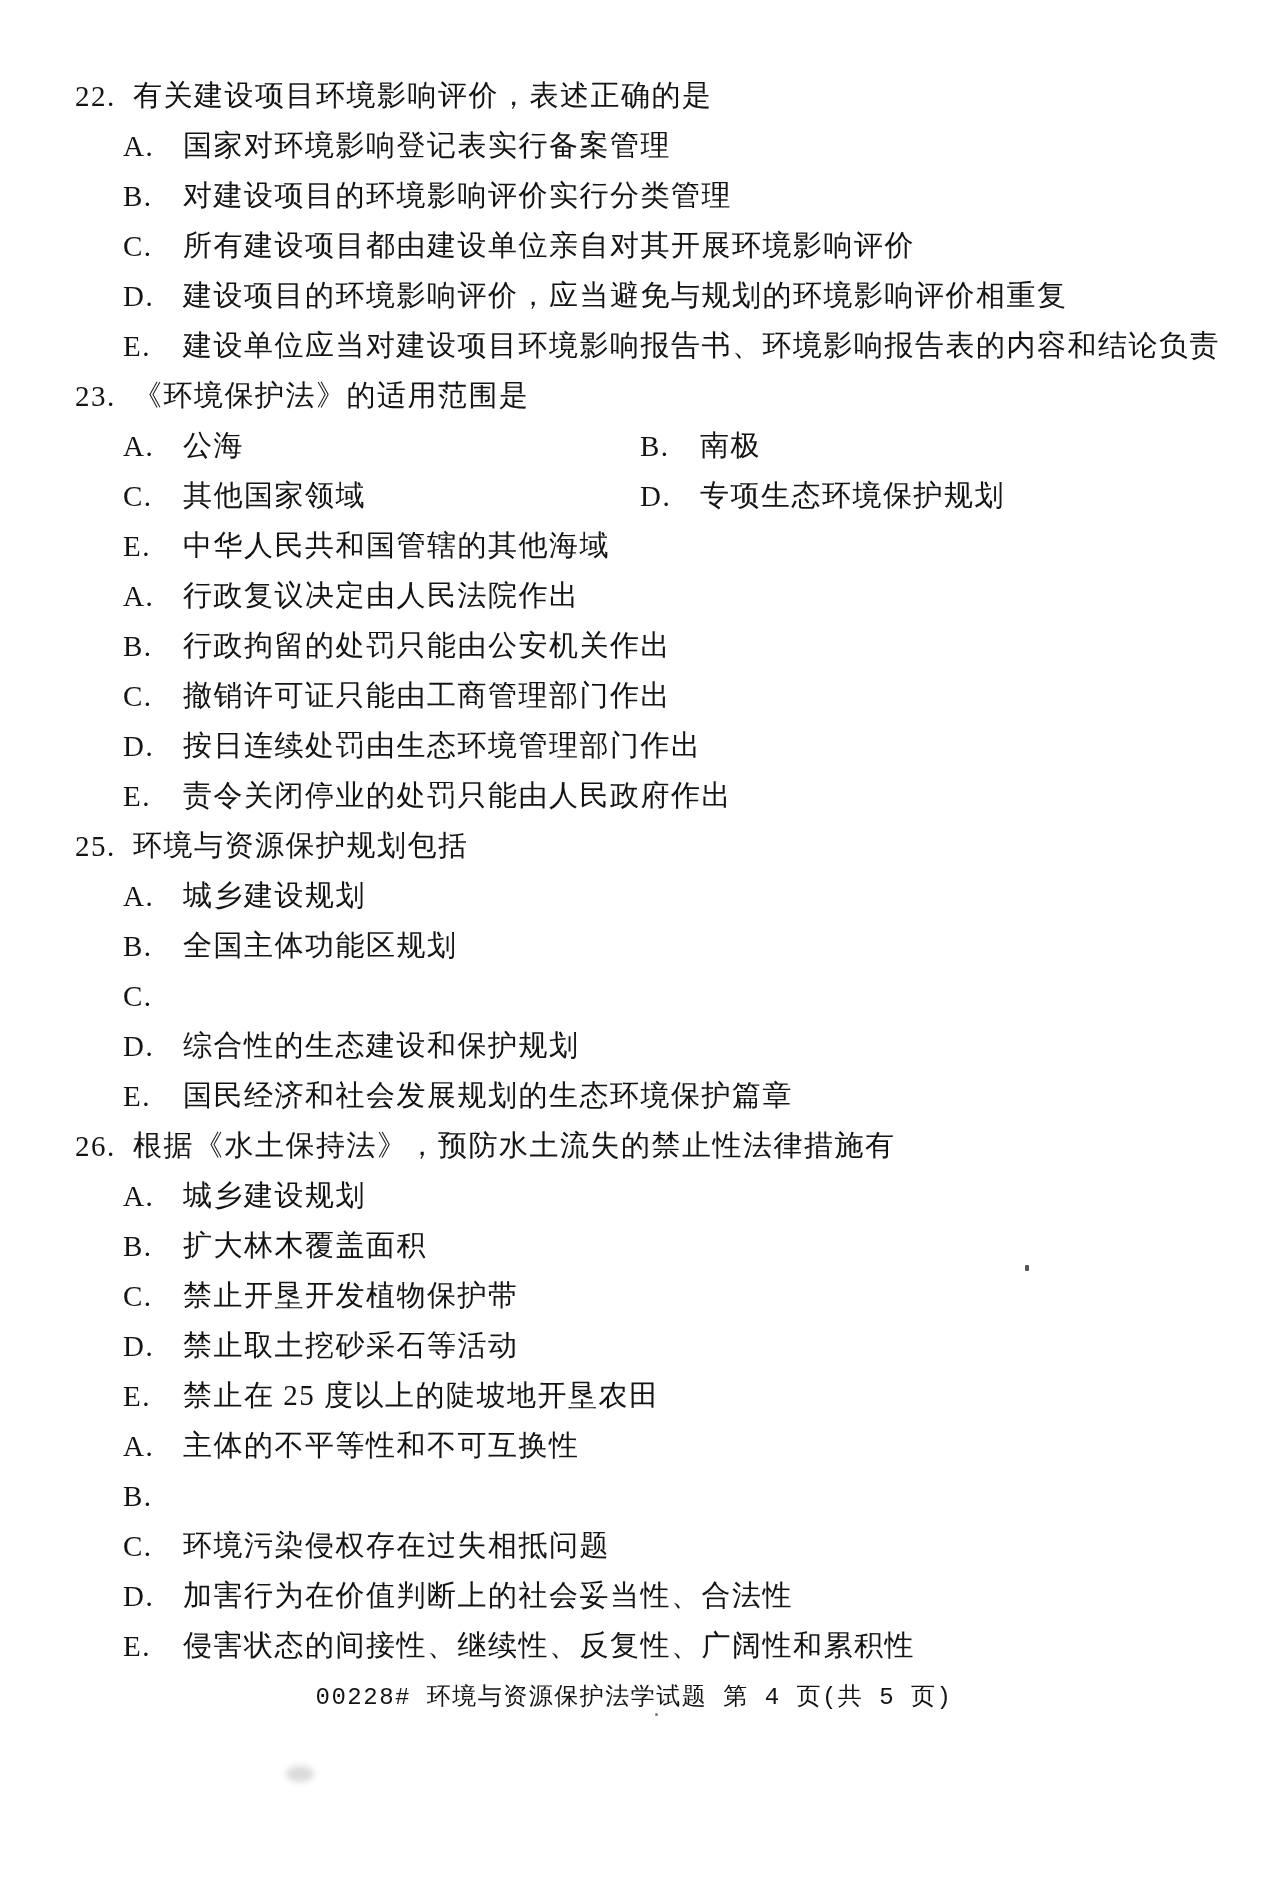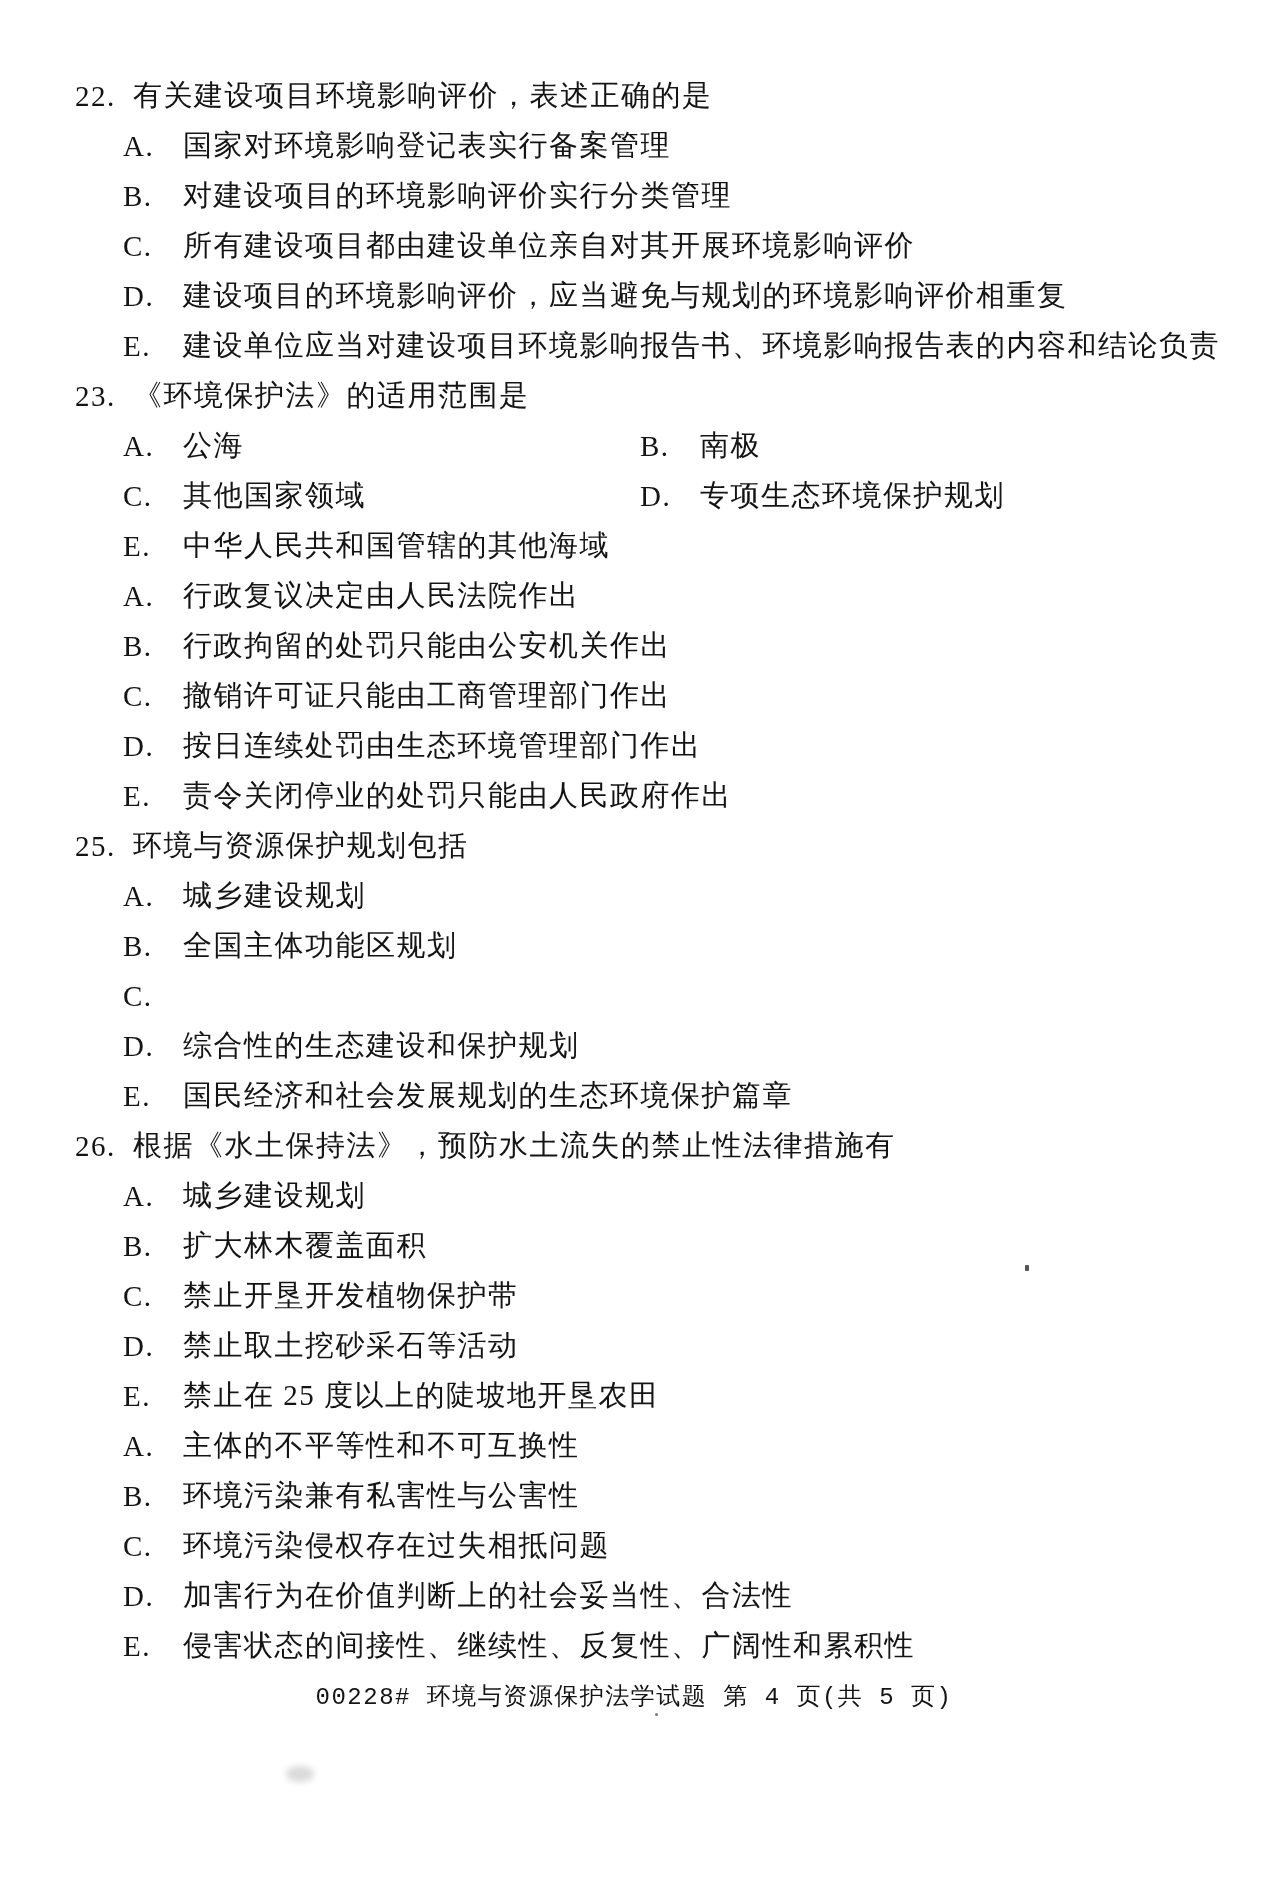--- a/index.html
+++ b/index.html
@@ -248,21 +248,20 @@
       <div class="question">
         <div class="line opt-row">
           <div class="opt">
             <span class="opt-label">A.</span>
             <span class="opt-text">主体的不平等性和不可互换性</span>
           </div>
         </div>
         <div class="line opt-row">
           <div class="opt">
             <span class="opt-label">B.</span>
-            <span class="opt-text">环境污染兼有私害性与公害性</span>
           </div>
         </div>
         <div class="line opt-row">
           <div class="opt">
             <span class="opt-label">C.</span>
             <span class="opt-text">环境污染侵权存在过失相抵问题</span>
           </div>
         </div>
         <div class="line opt-row">
           <div class="opt">

